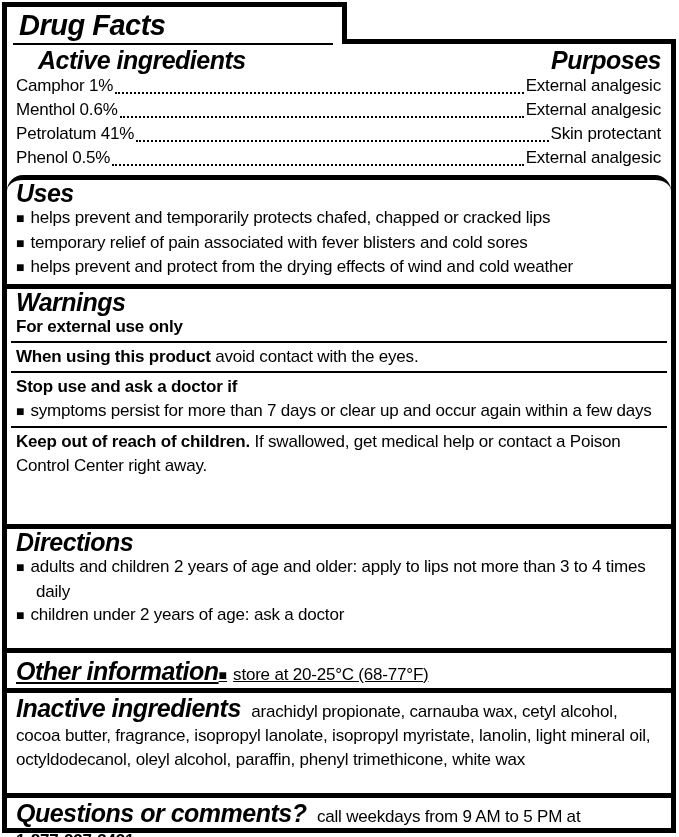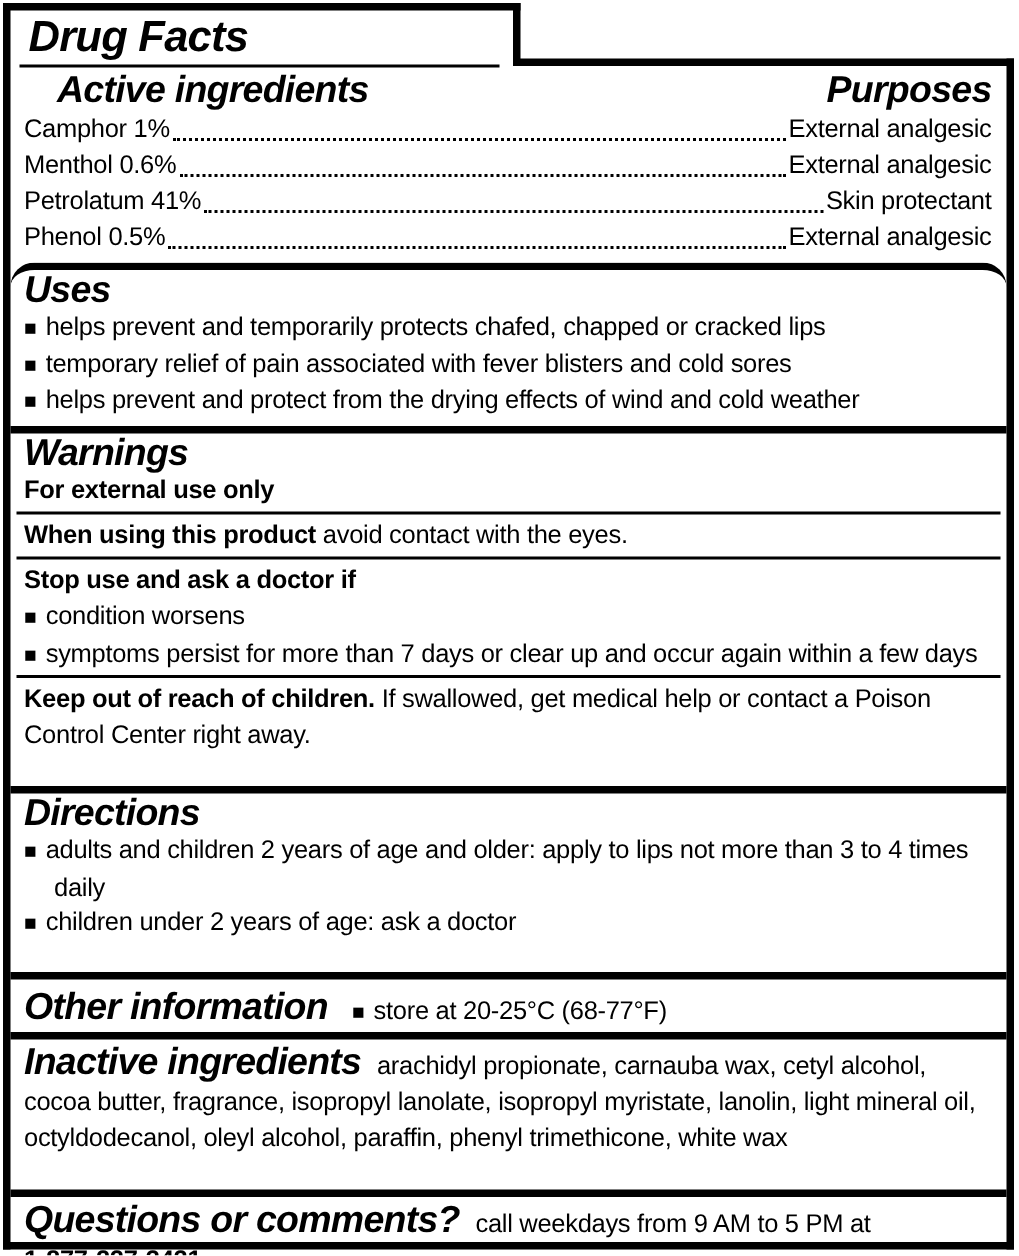--- a/index.html
+++ b/index.html
@@ -19,21 +19,21 @@
   .f-maintop { left:342px; top:39px;  width:334px; height:5px; }
 
   .content { position:absolute; left:7px; top:7px; width:664px; }
 
   .sec { box-sizing:border-box; padding:0 10px 0 9px; }
   .bordered { border-top:5px solid #000; }
   .sec-head { height:165px; }
   .sec-uses { height:109px;border-radius:16px; }
   .sec-warnings { height:240px; }
   .sec-directions { height:124px; }
-  .sec-other { height:40px; display:flex; align-items:baseline; padding-top:4px; }
+  .sec-other { height:40px; display:flex; align-items:baseline; padding-top:4px;text-decoration:underline; }
   .sec-inactive { height:105px; }
   .sec-questions { height:62px; }
 
   .title {
     font-style:italic; font-weight:bold; font-size:29px; line-height:31px;
     letter-spacing:-0.5px; margin:3px 0 0 3px;
   }
   .title-rule { height:2px; background:#000; width:320px; margin:2px 0 2px -3px; }
 
   .h { font-style:italic; font-weight:bold; font-size:25px; letter-spacing:-0.5px; }
@@ -45,21 +45,21 @@
   .ai-row .name, .ai-row .purpose { white-space:nowrap; }
   .leader { flex:1 1 auto; align-self:flex-end; height:0; border-bottom:2px dotted #000; margin:0 2px 4px 2px; }
   .bullet { font-size:17px; line-height:23.5px; letter-spacing:-0.2px; padding-left:20px; text-indent:-20px; }
   .sq { font-size:14px; letter-spacing:0; margin-right:6px; font-style:normal; }
 
   .w-bold { font-weight:bold; font-size:17px; line-height:24px; letter-spacing:-0.2px; }
   .mixed { font-size:17px; line-height:24px; letter-spacing:-0.2px; }
   .mixed b { letter-spacing:-0.2px; }
   .thin-rule { height:2px; background:#000; margin:2px -6px 2px -5px; }
 
-  .other-store { margin-left:16px; font-size:17px; letter-spacing:-0.2px; line-height:27px; white-space:nowrap; }
+  .other-store { font-size:17px; letter-spacing:-0.2px; line-height:27px; white-space:nowrap; }
   .para { margin:3px 0 0 0; font-size:17px; line-height:24px; letter-spacing:-0.2px; }
   .phone { font-weight:bold; font-size:17px; line-height:24px; letter-spacing:-0.2px; }
 </style>
 </head>
 <body>
 
 <div class="page">
 
   <div class="f f-left"></div>
   <div class="f f-bottom"></div>
@@ -109,21 +109,20 @@
     <section class="sec sec-warnings bordered">
       <span class="h h-block">Warnings</span>
       <div class="w-bold">For external use only</div>
       <div class="thin-rule"></div>
       <div class="mixed">
         <b>When using this product</b>
         <span>avoid contact with the eyes.</span>
       </div>
       <div class="thin-rule"></div>
       <div class="w-bold">Stop use and ask a doctor if</div>
-      <div class="bullet"><span class="sq">■</span><span>condition worsens</span></div>
       <div class="bullet"><span class="sq">■</span><span>symptoms persist for more than 7 days or clear up and occur again within a few days</span></div>
       <div class="thin-rule"></div>
       <div class="mixed">
         <b>Keep out of reach of children.</b>
         <span>If swallowed, get medical help or contact a Poison Control Center right away.</span>
       </div>
     </section>
 
     <section class="sec sec-directions bordered">
       <span class="h h-block">Directions</span>

